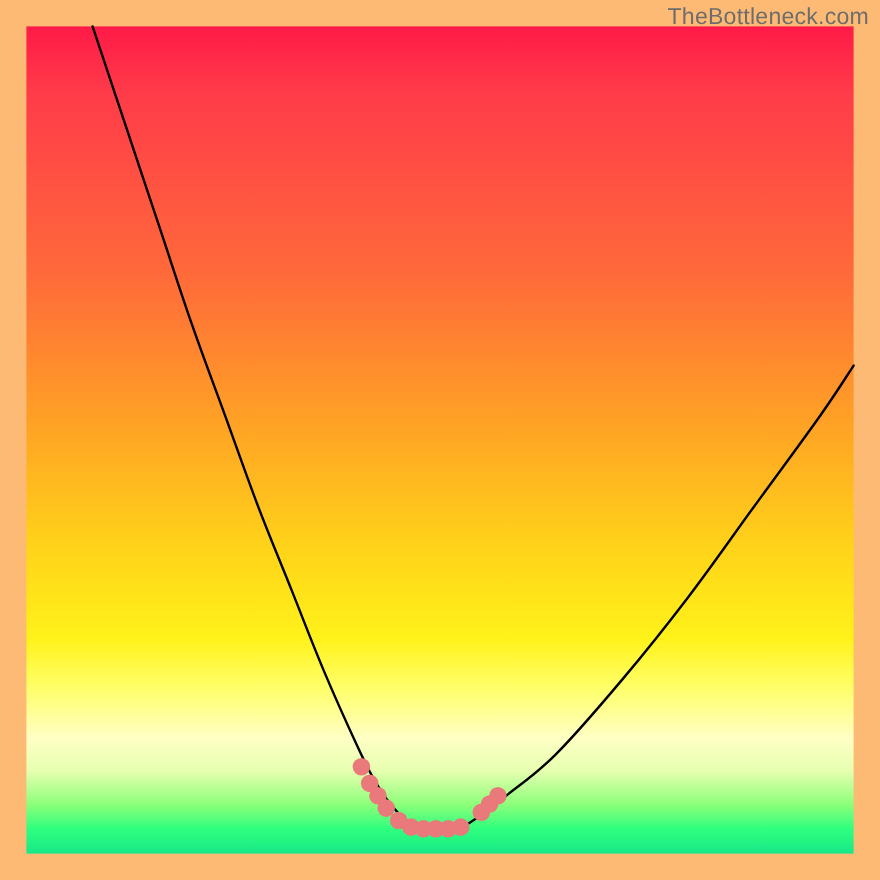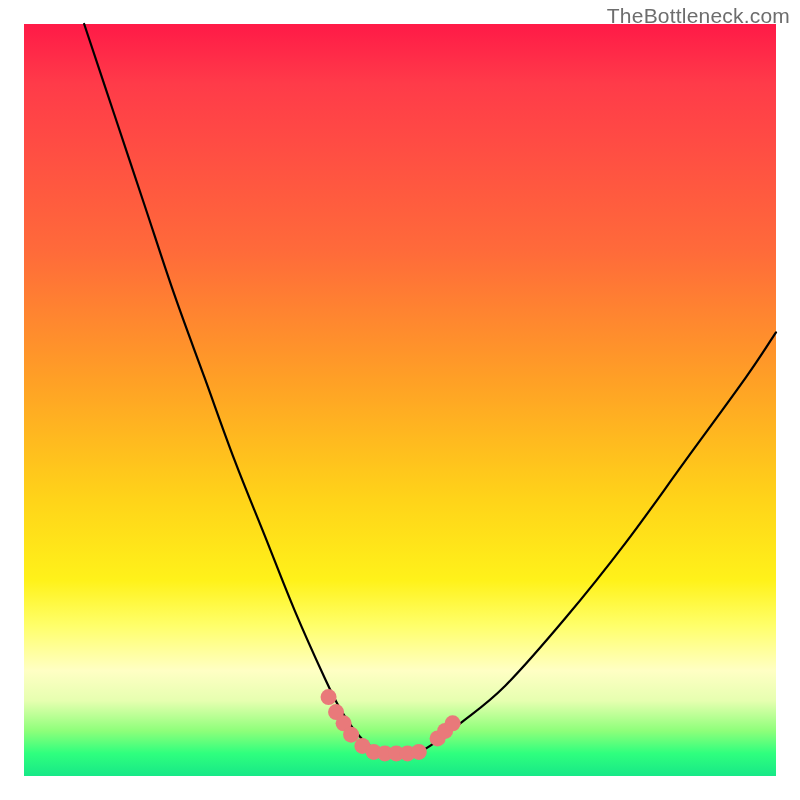--- a/index.html
+++ b/index.html
@@ -10,21 +10,21 @@
     background: #000;
     overflow: hidden;
     font-family: Arial, Helvetica, sans-serif;
   }
   .frame {
     position: absolute;
     top: 0;
     left: 0;
     width: 800px;
     height: 800px;
-    background: #ffffff;
+    background: #fdba74;
   }
   .plot-area {
     position: absolute;
     top: 24px;
     left: 24px;
     width: 752px;
     height: 752px;
     
     background: linear-gradient(
       to bottom,

